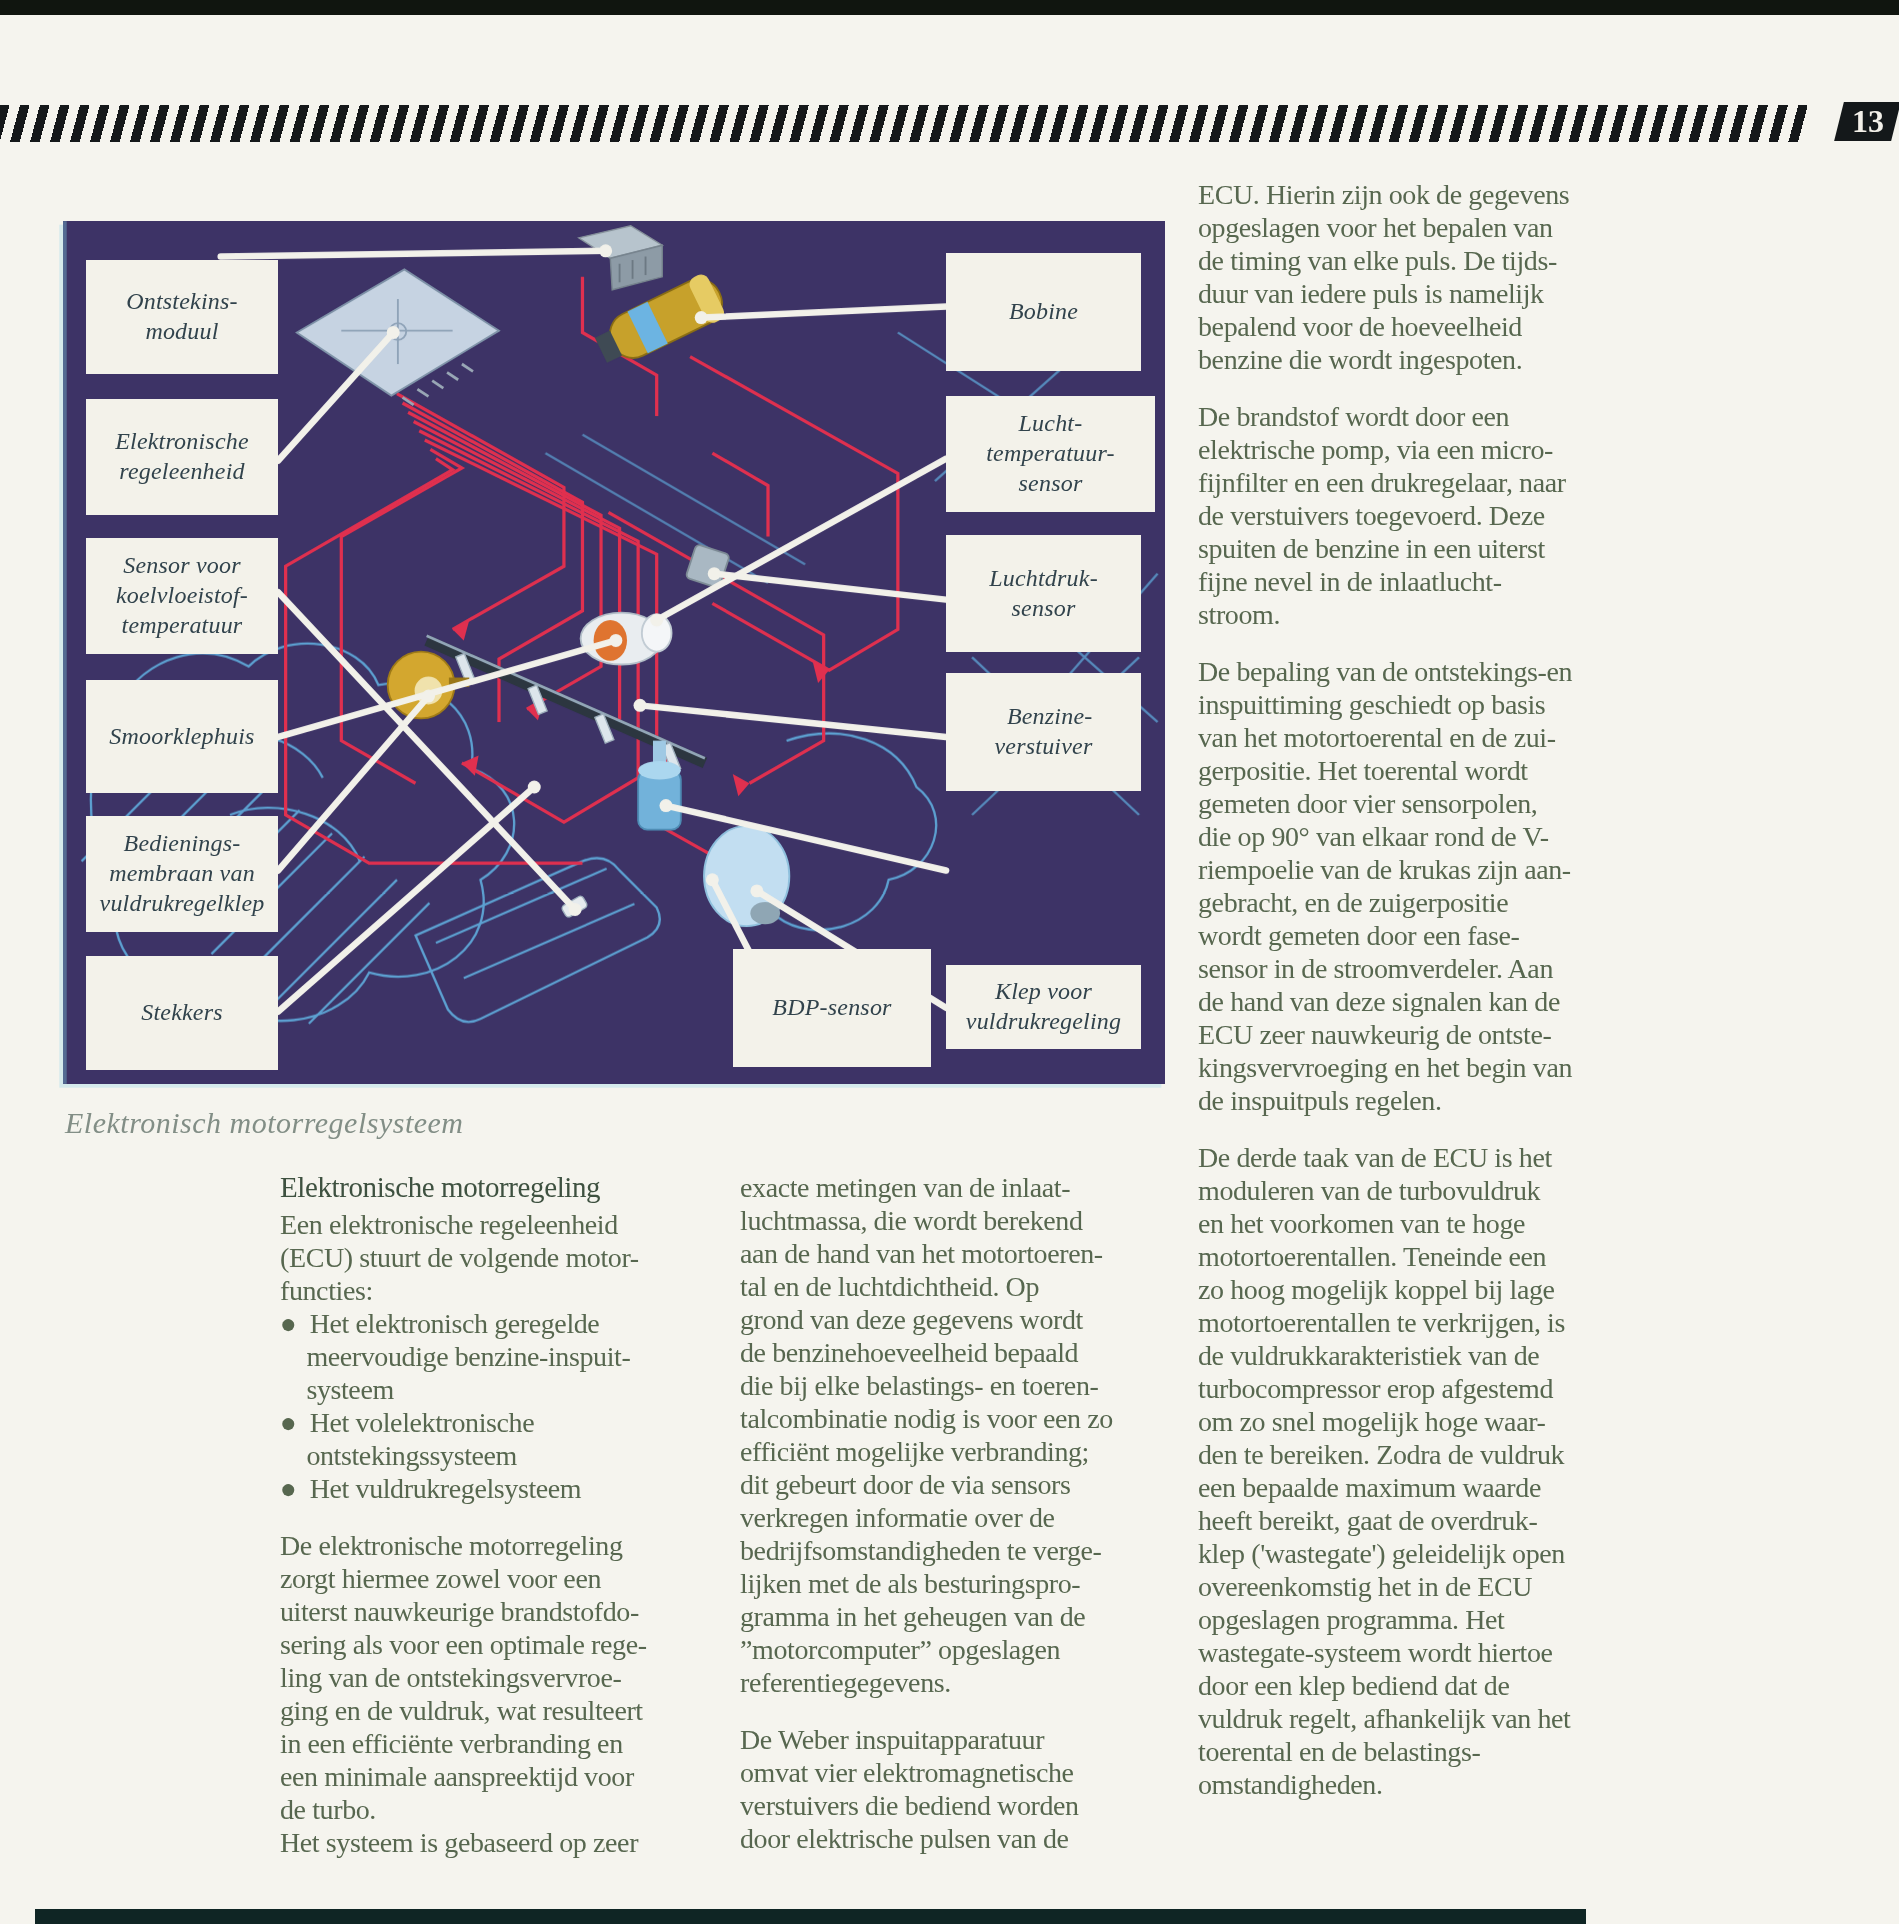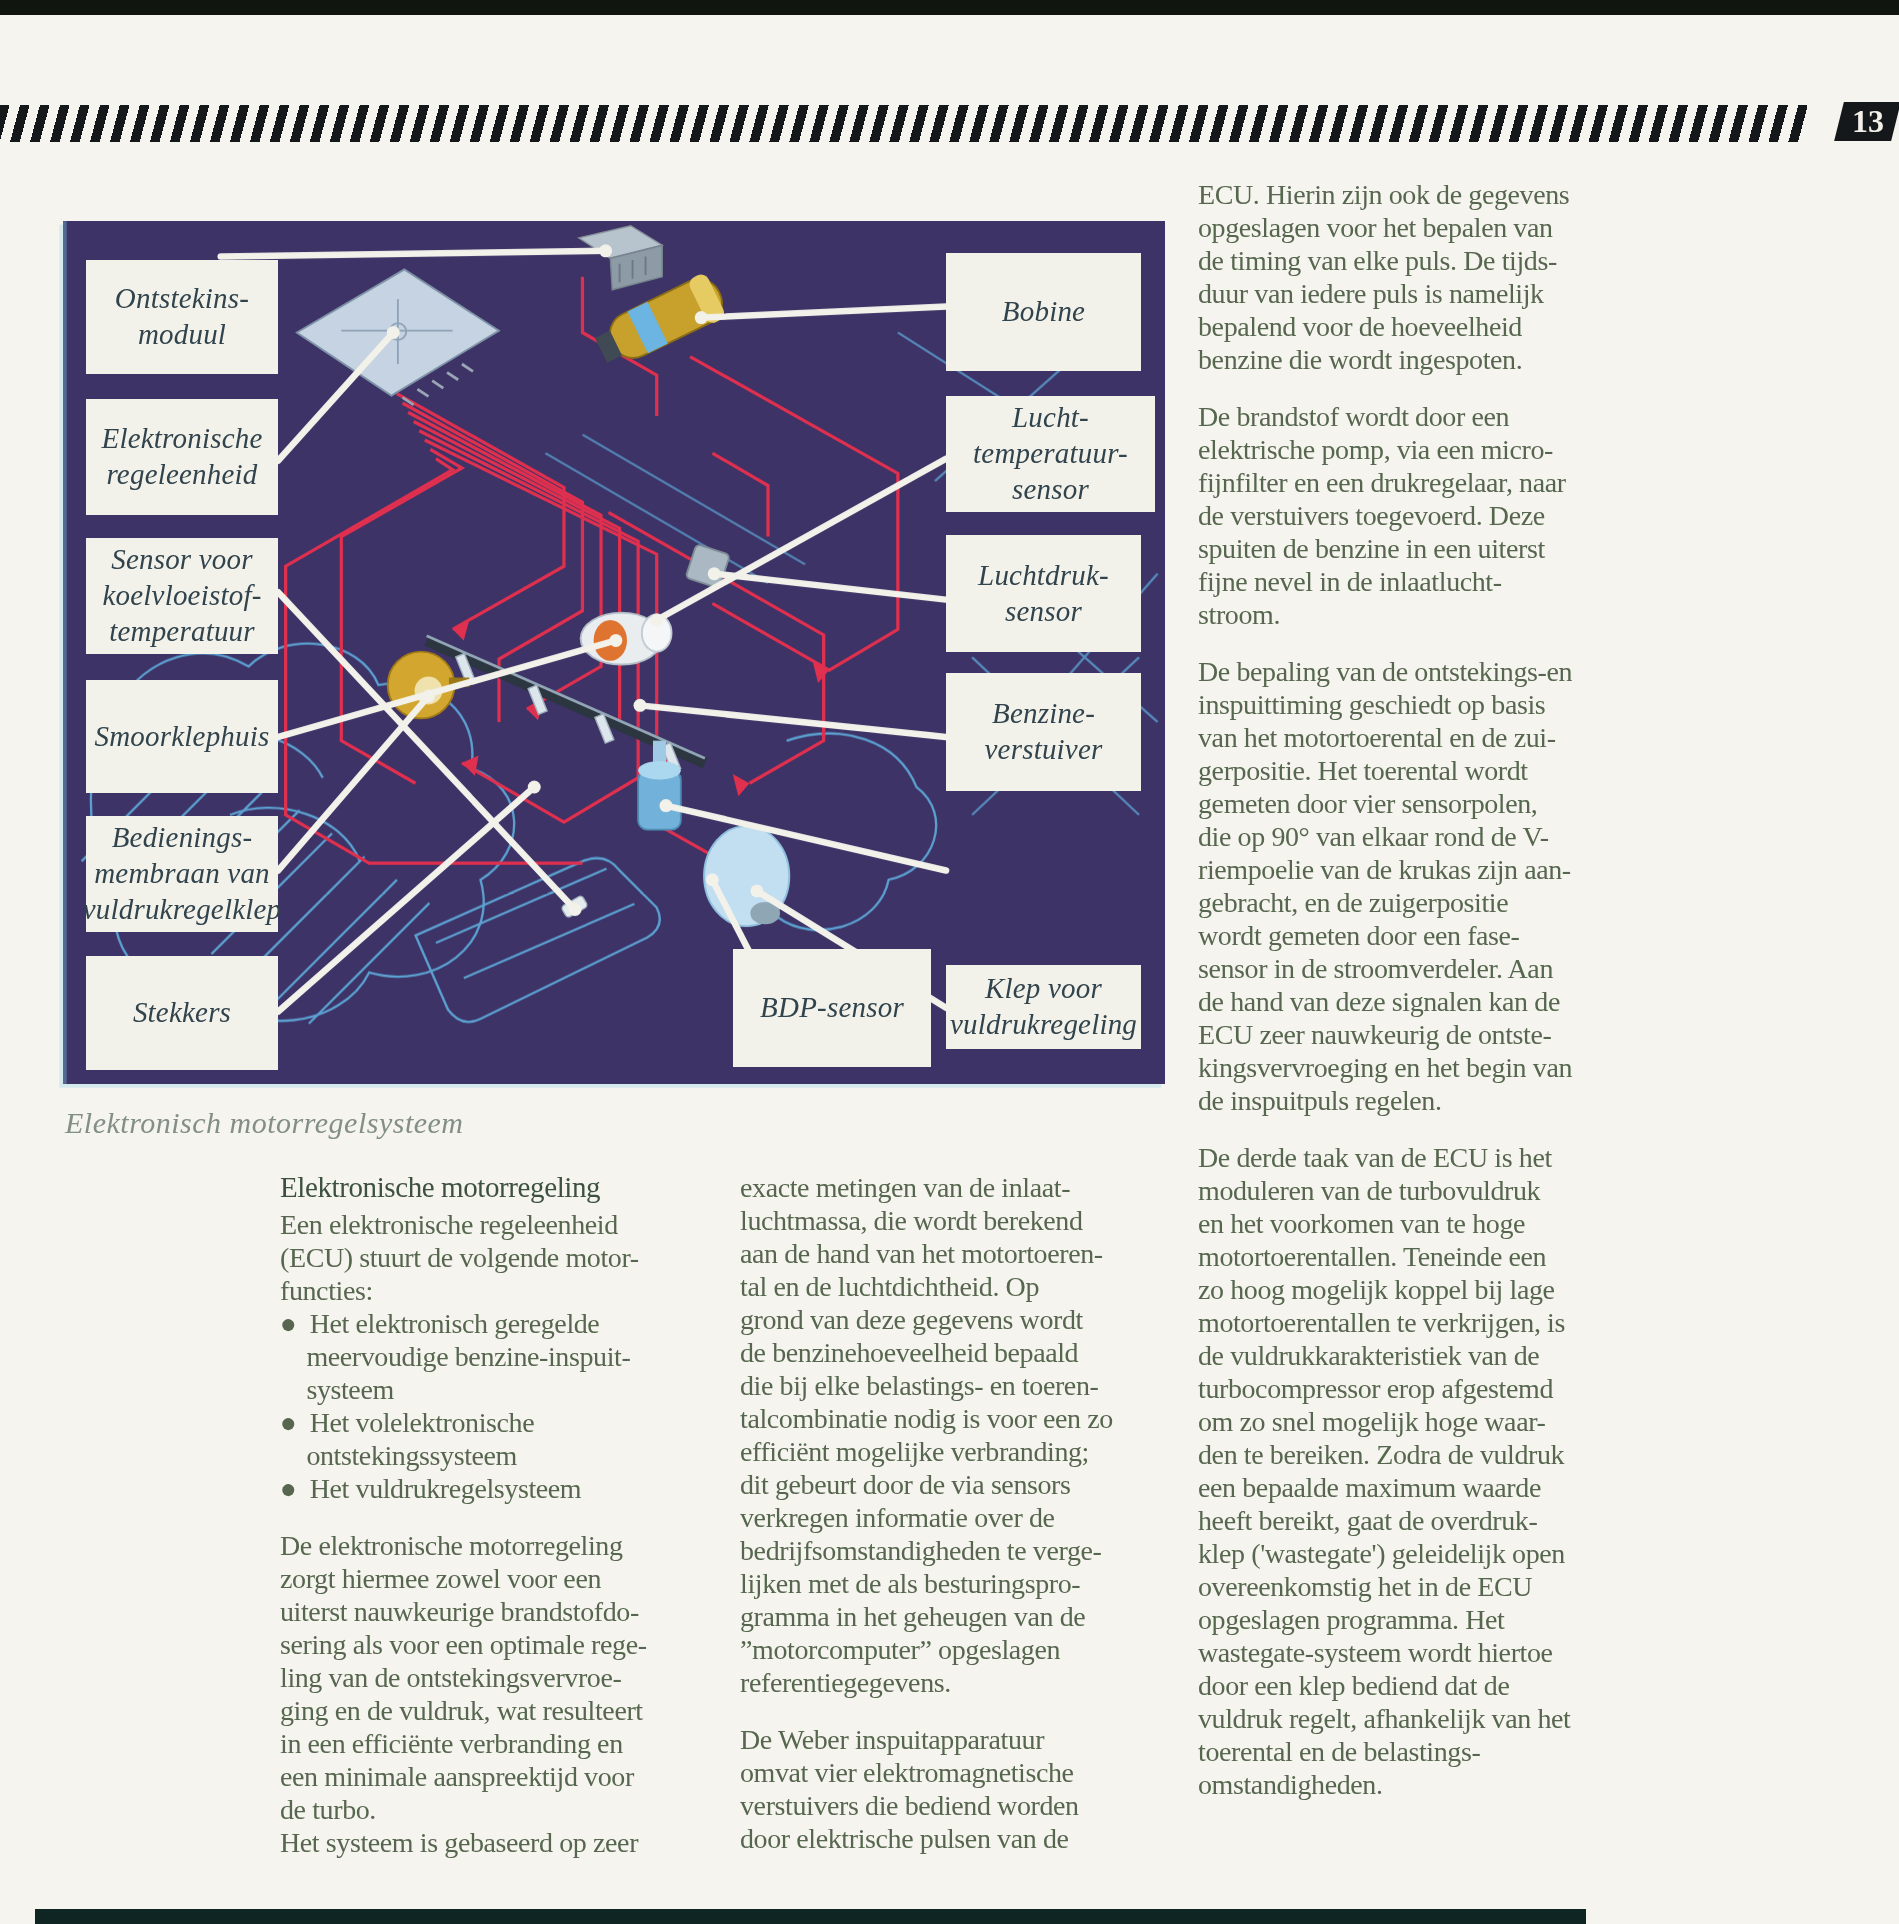--- a/index.html
+++ b/index.html
@@ -19,21 +19,21 @@
   }
   .page-badge span{transform:skewX(14deg);color:#f3f0e9;font-size:32px;font-weight:bold;}
 
   .diagram{
     position:absolute;left:63px;top:221px;width:1102px;height:863px;background:#3d3366;
     box-shadow:-3.7px 3.7px 0 rgba(130,210,235,.28);
   }
   .diagram svg{position:absolute;left:0;top:0;}
   .dlabel{
     position:absolute;background:#f3f2ea;display:flex;align-items:center;justify-content:center;
-    text-align:center;font-style:italic;color:#31434c;font-size:29px;line-height:1.24;
+    text-align:center;font-style:italic;color:#31434c;font-size:24px;line-height:1.24;
     white-space:pre-line;letter-spacing:0.2px;
   }
   .caption{
     position:absolute;left:65px;top:1106px;font-style:italic;font-size:30px;color:#828e86;
     letter-spacing:0.5px;
   }
 
   .col{position:absolute;color:#57674f;font-size:28px;line-height:33px;letter-spacing:-0.4px;}
   .col .para{white-space:pre;margin:0 0 24px 0;}
   .col1{left:280px;top:1171px;width:436px;}
@@ -188,21 +188,21 @@
 membraan van
 vuldrukregelklep</div>
   <div class="dlabel" style="left:23px;top:735px;width:192px;height:114px;">Stekkers</div>
 
   <div class="dlabel" style="left:883px;top:32px;width:195px;height:118px;">Bobine</div>
   <div class="dlabel" style="left:883px;top:175px;width:209px;height:116px;">Lucht-
 temperatuur-
 sensor</div>
   <div class="dlabel" style="left:883px;top:314px;width:195px;height:117px;">Luchtdruk-
 sensor</div>
-  <div class="dlabel" style="left:883px;top:452px;width:195px;height:118px;">Benzine-
+  <div class="dlabel" style="left:883px;top:452px;width:195px;height:118px;text-align:right;">Benzine-
 verstuiver</div>
   <div class="dlabel" style="left:883px;top:744px;width:195px;height:84px;">Klep voor
 vuldrukregeling</div>
 
   <div class="dlabel" style="left:670px;top:728px;width:198px;height:118px;">BDP-sensor</div>
 </div>
 
 <div class="caption">Elektronisch motorregelsysteem</div>
 
 <div class="col col1">

